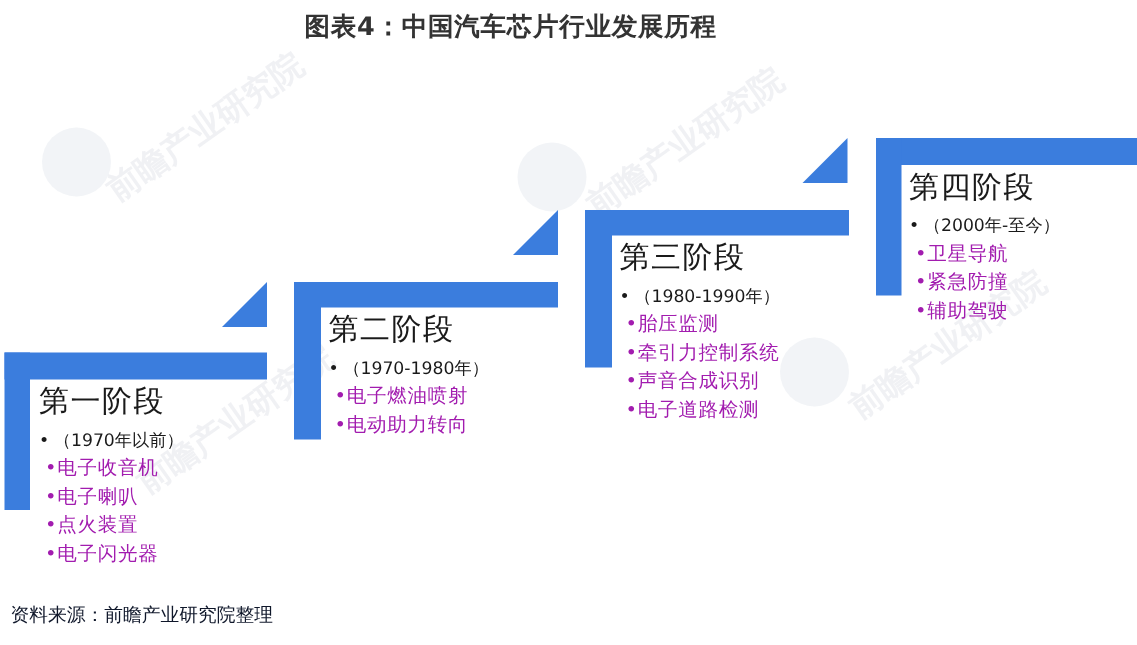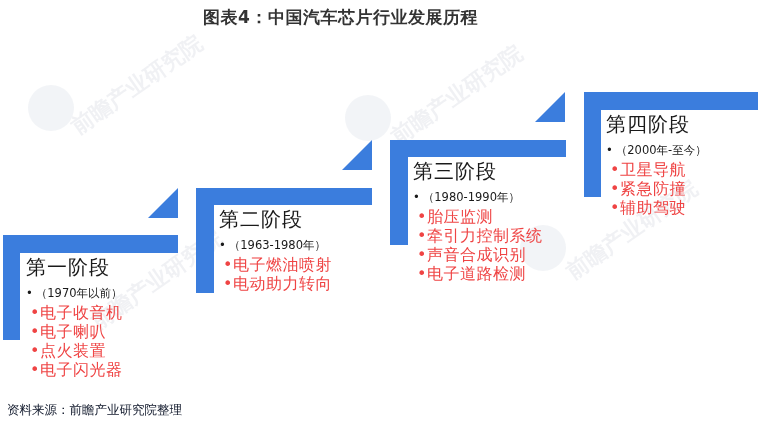--- a/index.html
+++ b/index.html
@@ -16,21 +16,21 @@
   .bar { position: absolute; background: #3B7DDD; }
   .tri {
     position: absolute; width: 0; height: 0;
     border-style: solid; border-width: 0 0 30px 30px;
     border-color: transparent transparent #3B7DDD transparent;
   }
   .stage { position: absolute; }
   .stage-title { font-size: 20px; color: #1a1a1a; letter-spacing: 1px; line-height: 22px; margin-bottom: 6px; }
   .stage-period { font-size: 11.5px; line-height: 19px; color: #1a1a1a; }
   .stage-period::before { content: "\2022"; margin-right: 3px; }
-  .stage-item { font-size: 16px; line-height: 19px; padding-left: 4px; color: #ef4444; letter-spacing: 0.5px; }
+  .stage-item { font-size: 13px; line-height: 19px; padding-left: 4px; color: #a21caf; letter-spacing: 0.5px; }
   .stage-item::before { content: "\2022"; }
   .source { position: absolute; left: 7px; top: 402px; font-size: 12.5px; color: #0f172a; }
   .wm {
     position: absolute; color: rgba(200,205,215,0.28); font-size: 22px; font-weight: bold;
     transform: rotate(-35deg); white-space: nowrap; pointer-events: none;
   }
   .wm-logo {
     position: absolute; width: 46px; height: 46px; border-radius: 50%;
     background: rgba(210,215,225,0.28); pointer-events: none;
   }
@@ -67,21 +67,21 @@
   <div class="stage-title">第一阶段</div>
   <div class="stage-period">（1970年以前）</div>
   <div class="stage-item">电子收音机</div>
   <div class="stage-item">电子喇叭</div>
   <div class="stage-item">点火装置</div>
   <div class="stage-item">电子闪光器</div>
 </div>
 
 <div class="stage" style="left:219px;top:208px;">
   <div class="stage-title">第二阶段</div>
-  <div class="stage-period">（1963-1980年）</div>
+  <div class="stage-period">（1970-1980年）</div>
   <div class="stage-item">电子燃油喷射</div>
   <div class="stage-item">电动助力转向</div>
 </div>
 
 <div class="stage" style="left:413px;top:160px;">
   <div class="stage-title">第三阶段</div>
   <div class="stage-period">（1980-1990年）</div>
   <div class="stage-item">胎压监测</div>
   <div class="stage-item">牵引力控制系统</div>
   <div class="stage-item">声音合成识别</div>

